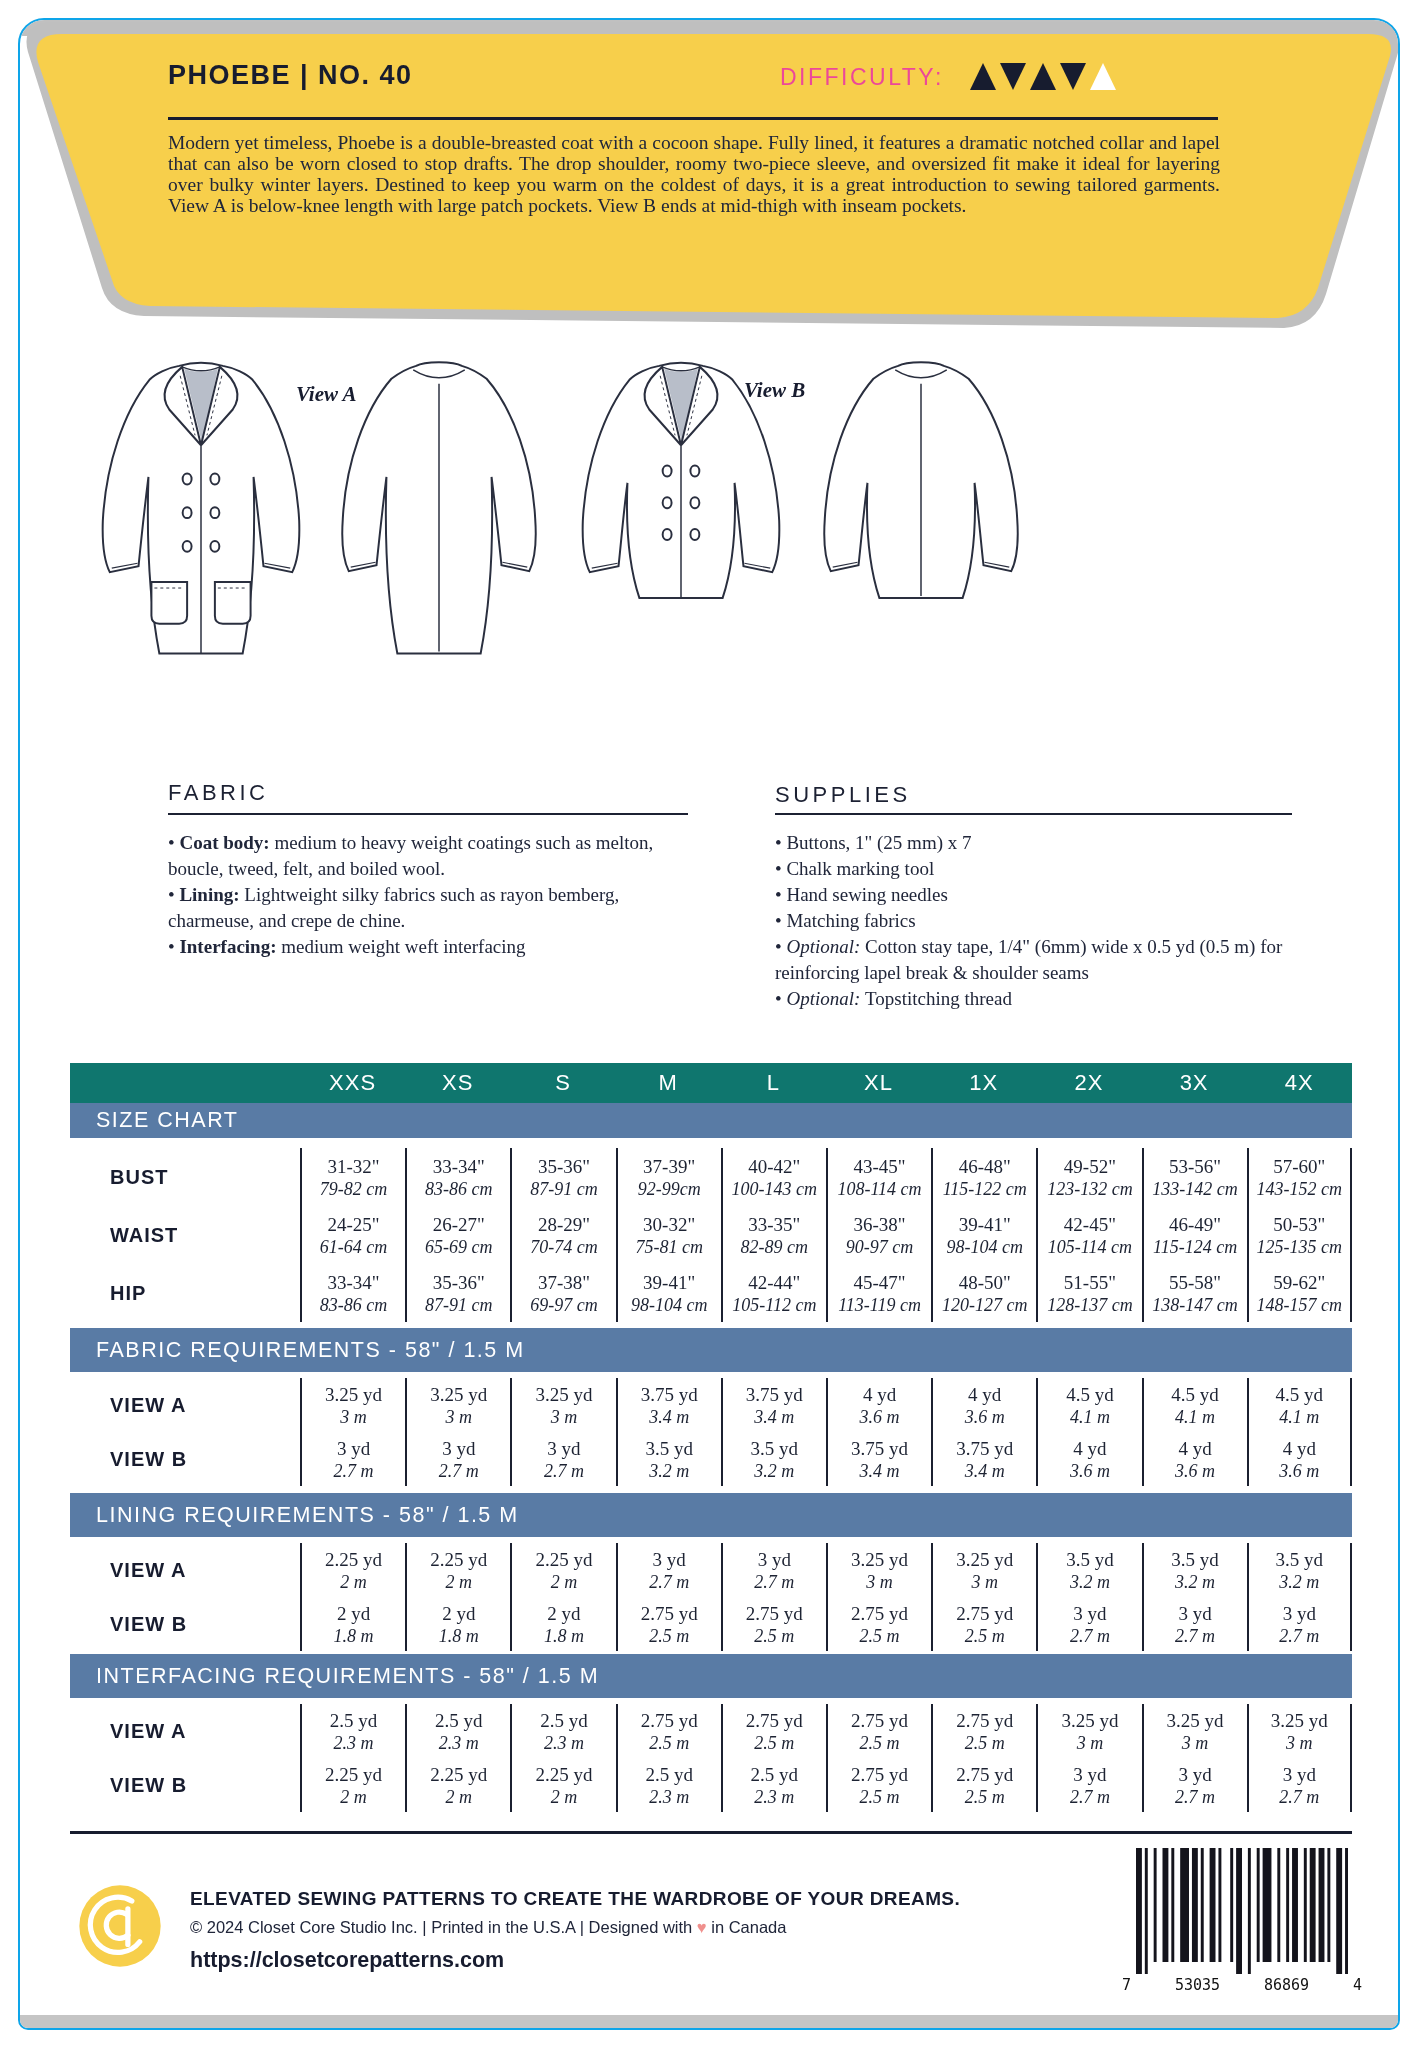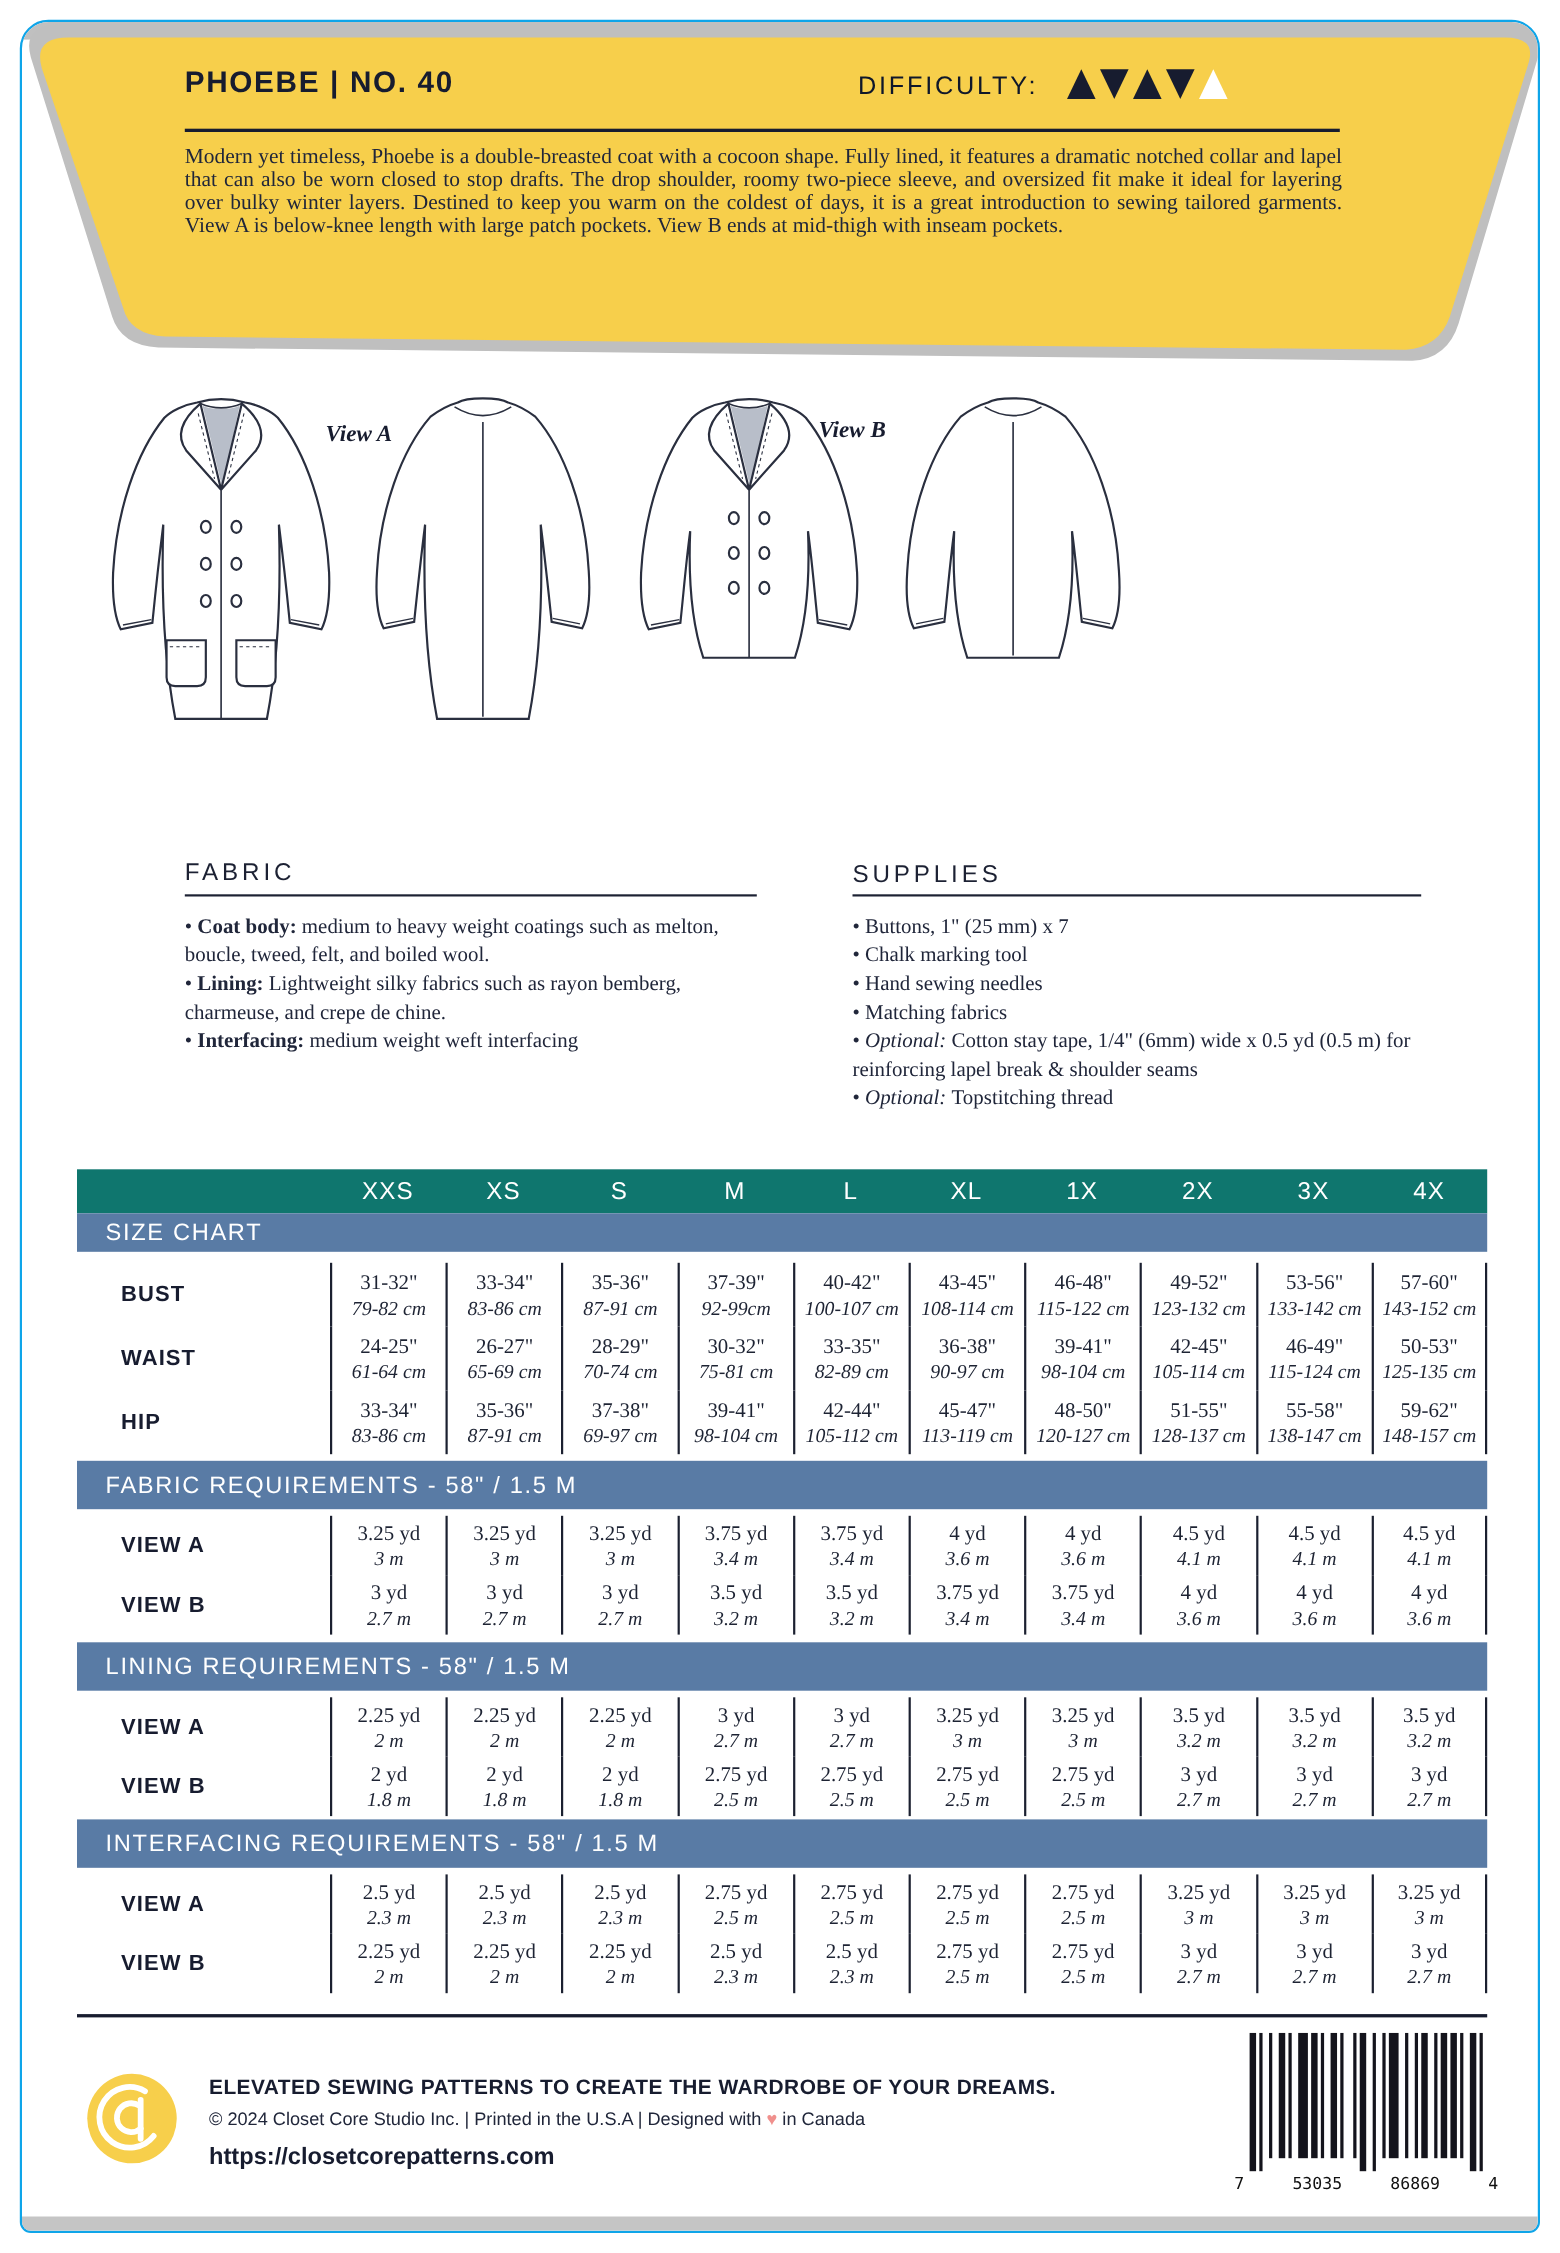--- a/index.html
+++ b/index.html
@@ -7,21 +7,21 @@
        font-family:"Liberation Sans",sans-serif;color:#171c2f;}
   .sheet{position:absolute;left:18px;top:18px;width:1378px;height:2008px;
          border:2px solid #0ea5e9;border-radius:26px 26px 10px 10px;
          overflow:hidden;background:#ffffff;}
   .abs{position:absolute;}
   
   #flap-svg{left:0;top:0;}
   .flap-title{left:148px;top:40px;font-size:27px;font-weight:bold;
               letter-spacing:1.5px;color:#171c2f;}
   .difficulty-wrap{left:760px;top:42px;display:flex;align-items:center;gap:26px;}
-  .difficulty-label{font-size:23px;letter-spacing:2.5px;color:#0f172a;}
+  .difficulty-label{font-size:23px;letter-spacing:2.5px;color:#ec4899;}
   .title-rule{left:148px;top:97px;width:1050px;height:3px;background:#171c2f;}
   .description{left:148px;top:112px;width:1052px;
                font-family:"Liberation Serif",serif;font-size:19.5px;
                line-height:21px;text-align:justify;color:#20263a;}
   
   .coat{top:332px;}
   .view-label{font-family:"Liberation Serif",serif;font-style:italic;
               font-weight:bold;font-size:21px;color:#171c2f;}
   
   .col-heading{font-size:22px;letter-spacing:3.5px;color:#1c2133;}
@@ -208,21 +208,21 @@
         <div class="mcell">
           <span class="val-in">35-36"</span>
           <span class="val-cm">87-91 cm</span>
         </div>
         <div class="mcell">
           <span class="val-in">37-39"</span>
           <span class="val-cm">92-99cm</span>
         </div>
         <div class="mcell">
           <span class="val-in">40-42"</span>
-          <span class="val-cm">100-107 cm</span>
+          <span class="val-cm">100-143 cm</span>
         </div>
         <div class="mcell">
           <span class="val-in">43-45"</span>
           <span class="val-cm">108-114 cm</span>
         </div>
         <div class="mcell">
           <span class="val-in">46-48"</span>
           <span class="val-cm">115-122 cm</span>
         </div>
         <div class="mcell">

